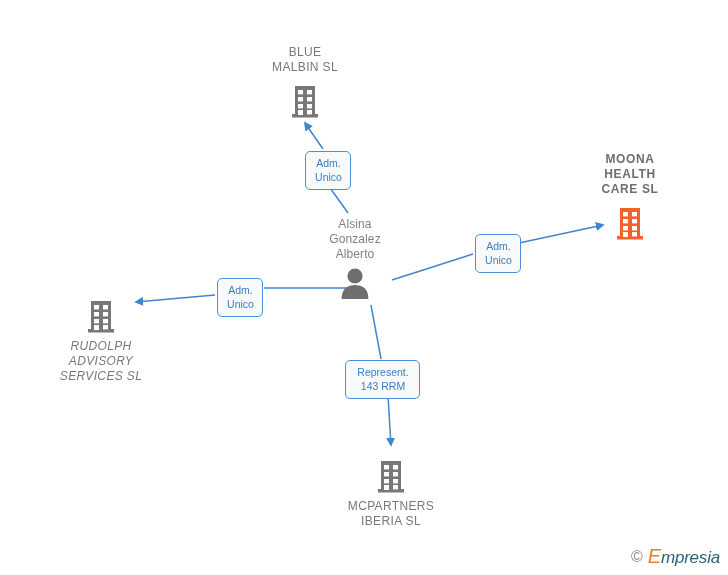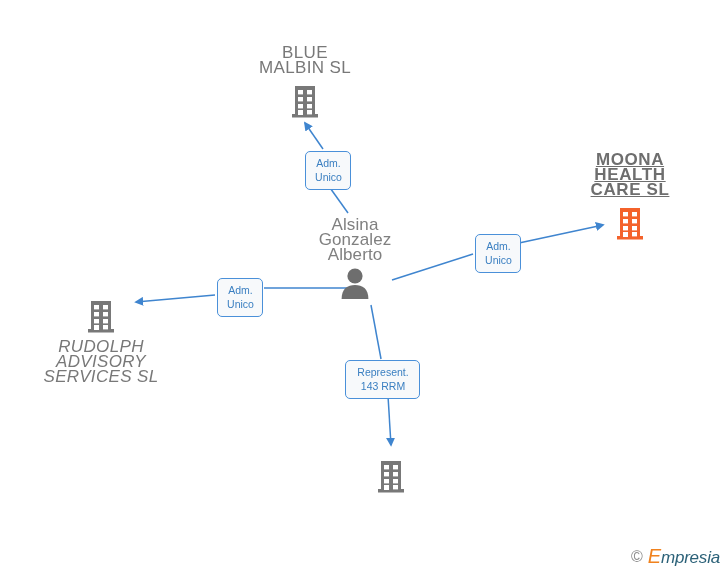--- a/index.html
+++ b/index.html
@@ -25,32 +25,31 @@
     width: 728px;
     height: 575px;
   }
   .node {
     position: absolute;
     text-align: center;
     width: 160px;
     margin-left: -80px;
   }
   .node-label {
-    font-size: 17px;
+    font-size: 12px;
     line-height: 15px;
     color: #787878;
     letter-spacing: 0.35px;
     white-space: pre-line;
     font-weight: normal;
   }
   .node-label.highlight {
     color: #6e6e6e;
     font-weight: bold;
     letter-spacing: 0.6px;
-    text-decoration: underline;
   }
   .node-label.person {
     letter-spacing: 0.1px;
     color: #808080;
   }
   .icon-wrap {
     display: block;
     line-height: 0;
   }
   .edge-label {
@@ -196,20 +195,22 @@
         <rect x="13" y="9" width="5" height="4.4" fill="#ffffff"></rect>
         <rect x="22" y="9" width="5" height="4.4" fill="#ffffff"></rect>
         <rect x="13" y="16" width="5" height="4.4" fill="#ffffff"></rect>
         <rect x="22" y="16" width="5" height="4.4" fill="#ffffff"></rect>
         <rect x="13" y="23" width="5" height="4.4" fill="#ffffff"></rect>
         <rect x="22" y="23" width="5" height="4.4" fill="#ffffff"></rect>
         <rect x="13" y="29" width="5" height="5" fill="#ffffff"></rect>
         <rect x="22" y="29" width="5" height="4.4" fill="#ffffff"></rect>
       </svg>
     </span>
+    <div class="node-label" style="margin-top:3px;">MCPARTNERS
+IBERIA  SL</div>
   </div>
 
   <div class="edge-label" style="left:305px; top:151px; width:46px;">Adm.
 Unico</div>
 
   <div class="edge-label" style="left:475px; top:234px; width:46px;">Adm.
 Unico</div>
 
   <div class="edge-label" style="left:217px; top:278px; width:46px;">Adm.
 Unico</div>

